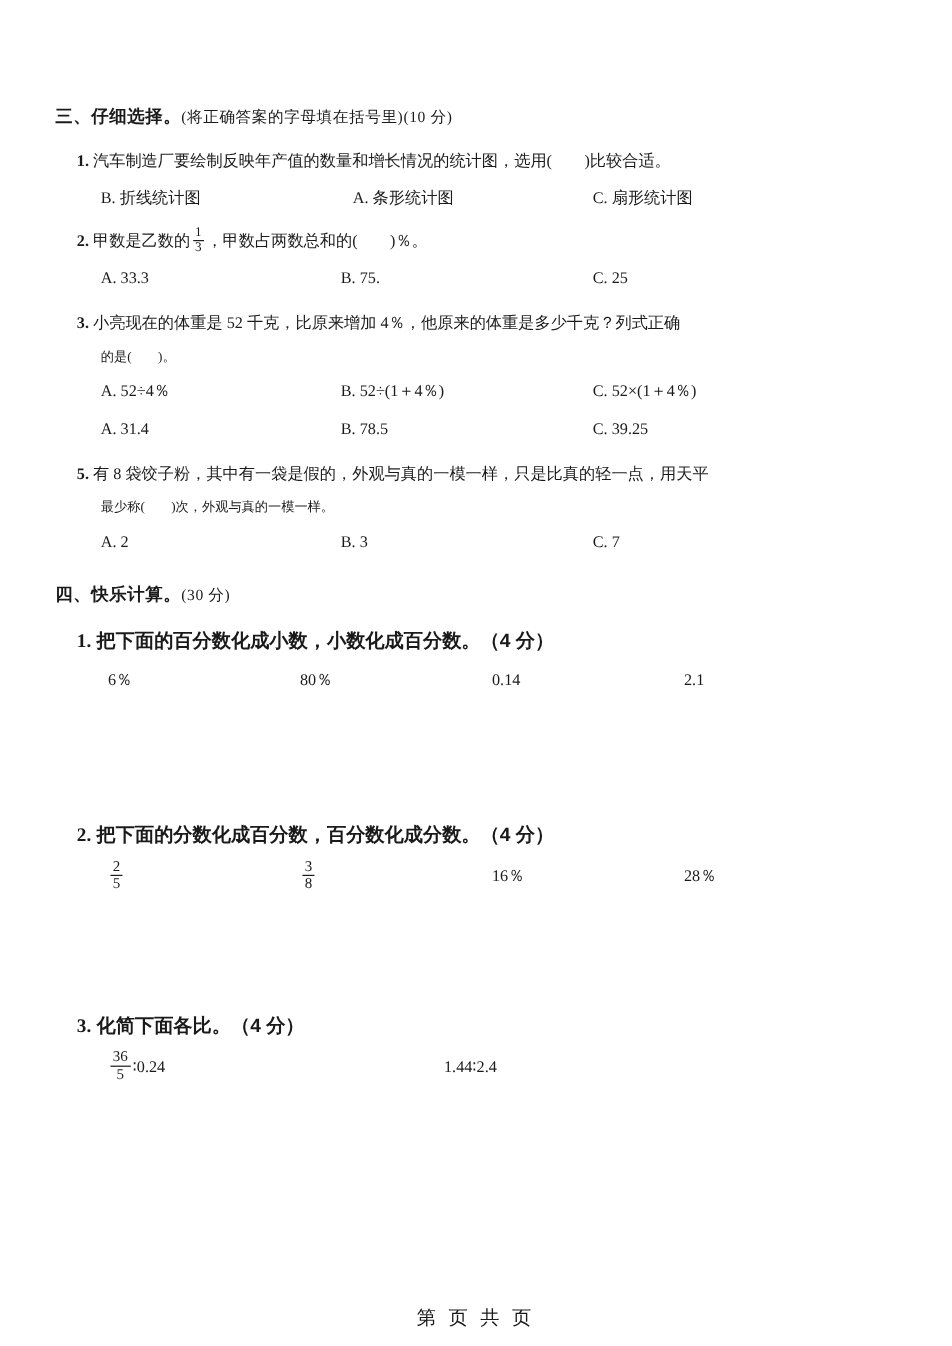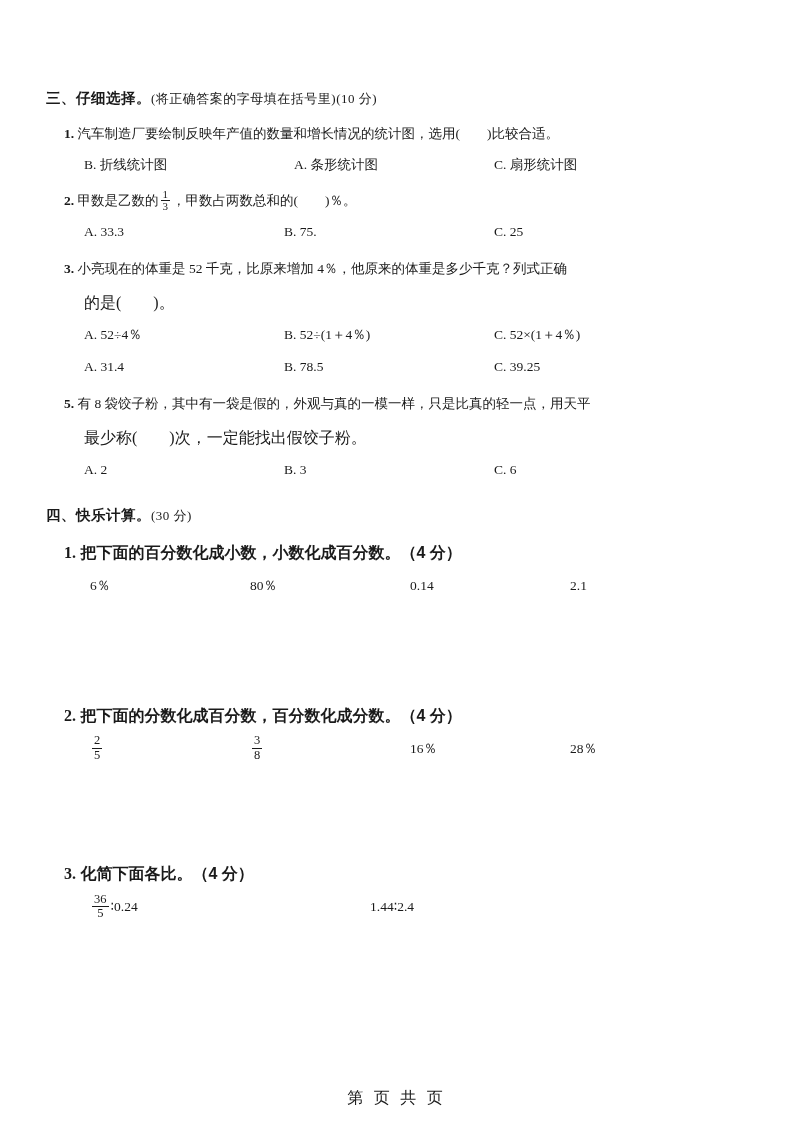--- a/index.html
+++ b/index.html
@@ -58,21 +58,21 @@
     margin: 0 0 8px 0;
     display: flex;
   }
   .opt {
     white-space: nowrap;
   }
   .opt-a { width: 200px; }
   .opt-b { width: 210px; }
   .opt-c { }
   .cont {
-    font-size: 16px;
+    font-size: 11px;
     line-height: 1.85;
     padding-left: 38px;
     margin: 0 0 6px 0;
   }
   .frac {
     display: inline-block;
     vertical-align: middle;
     text-align: center;
     line-height: 1.08;
     font-size: 11px;
@@ -177,25 +177,25 @@
     <div class="opts">
       <span class="opt opt-a">A. 31.4</span>
       <span class="opt opt-b">B. 78.5</span>
       <span class="opt opt-c">C. 39.25</span>
     </div>
 
     <div class="q">
       <span class="q-num">5.</span>
       <span>有 8 袋饺子粉，其中有一袋是假的，外观与真的一模一样，只是比真的轻一点，用天平</span>
     </div>
-    <div class="cont">最少称(　　)次，一定能找出假饺子粉。</div>
+    <div class="cont">最少称(　　)次，外观与真的一模一样。</div>
     <div class="opts">
       <span class="opt opt-a">A. 2</span>
       <span class="opt opt-b">B. 3</span>
-      <span class="opt opt-c">C. 6</span>
+      <span class="opt opt-c">C. 7</span>
     </div>
 
     <div class="section-head sec4">
       <span>四、快乐计算。</span><span class="small">(30 分)</span>
     </div>
 
     <div class="calc-q">
       <span class="w">1.</span>
       <span>把下面的百分数化成小数，小数化成百分数。</span><span>（4 分）</span>
     </div>

